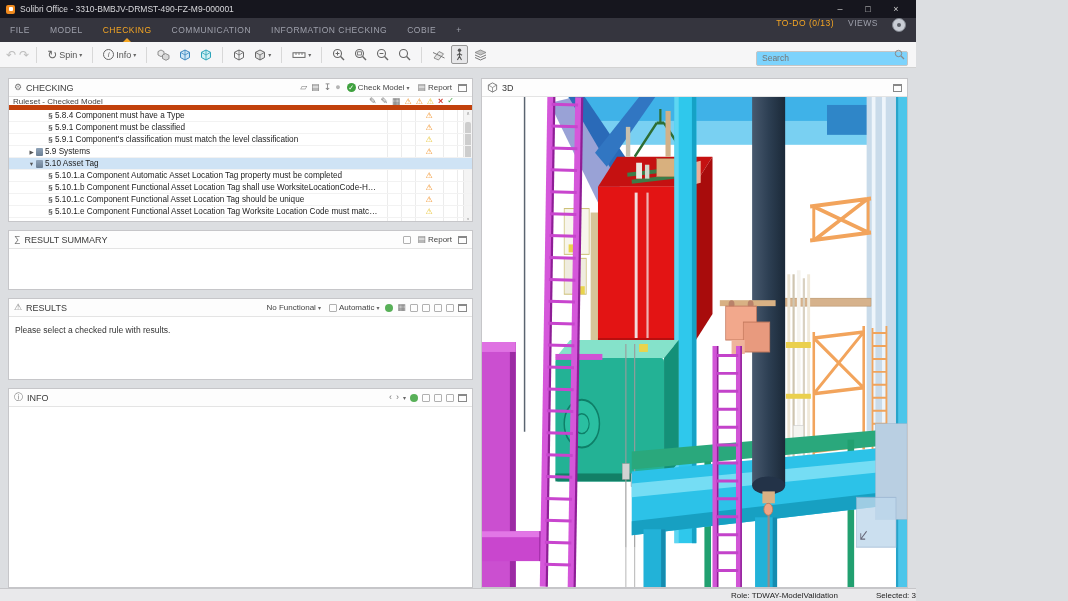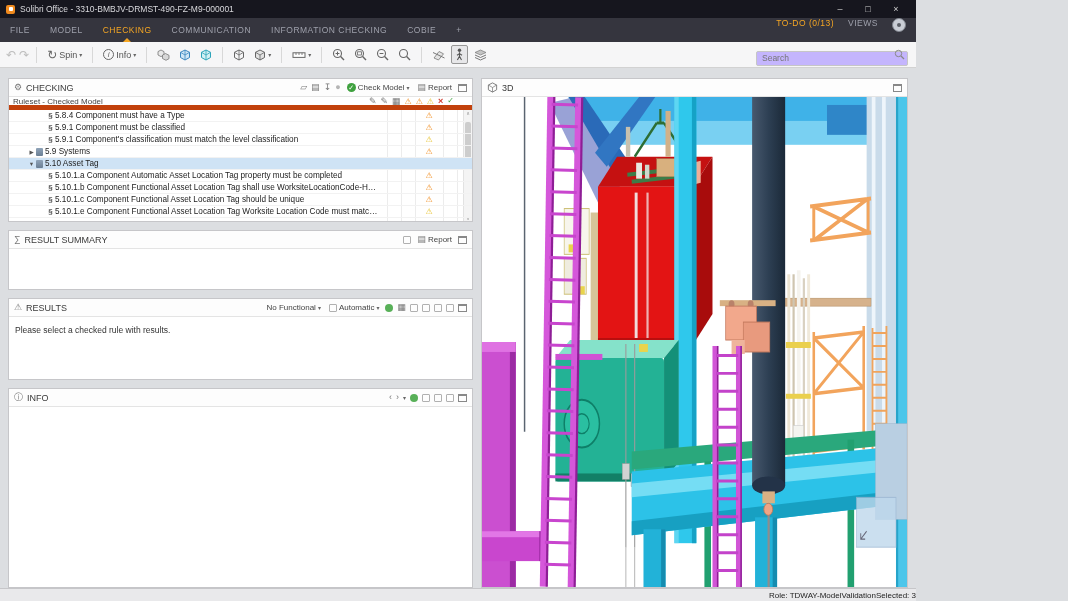--- a/index.html
+++ b/index.html
@@ -33,21 +33,21 @@
   .tb-sep{width:1px;height:16px;background:#d8d8d8;margin:0 4px;flex:none}
   .tb-btn{display:flex;align-items:center;gap:2px;color:#555;font-size:9px;padding:2px 3px;border-radius:2px;flex:none}
   .tb-glyph{font-size:12px;color:#666;line-height:1}
   .tb-glyph.dim{color:#bdbdbd}
   .caret{font-size:6px;color:#666}
   .info-ic{width:11px;height:11px;border:1px solid #666;border-radius:50%;font-size:8px;color:#666;
     display:inline-flex;align-items:center;justify-content:center;font-style:italic}
   .tb-btn.active-tool{border:1px solid #979797;background:#e7e7e9}
   .search-wrap{position:absolute;right:8px;top:5px}
   .search-wrap input{width:152px;height:15px;border:1px solid #c6c6c6;border-radius:2px;font-size:8.5px;
-    padding:0 16px 0 5px;color:#333;background:#c4b5fd;outline:none}
+    padding:0 16px 0 5px;color:#333;background:#7dd3fc;outline:none}
   .search-ic{position:absolute;right:3px;top:2px}
 
   
   .main{display:flex;height:520px;padding:10px 8px 0 8px;gap:8px}
   .left-col{width:465px;flex:none;display:flex;flex-direction:column;gap:8px}
   .right-col{flex:1;min-width:0}
   .panel{background:#fff;border:1px solid #c6c6c9}
   .phead{height:18px;display:flex;align-items:center;padding:0 5px;gap:4px;font-size:9px;color:#3a3a3a;
     border-bottom:1px solid #e4e4e4;background:#fdfdfd}
   .phead .right{margin-left:auto;display:flex;align-items:center;gap:4px}
@@ -90,21 +90,21 @@
   #results-panel .pbody{padding:8px 6px;font-size:8.5px;color:#333}
   #info-panel{height:200px}
 
   
   #view3d{height:510px;display:flex;flex-direction:column}
   .scene{flex:1;position:relative;background:#fff;overflow:hidden}
   .scene svg{position:absolute;inset:0;width:100%;height:100%}
 
   
   .statusbar{height:13px;background:#e9e9eb;border-top:1px solid #c6c6c9;display:flex;align-items:center;
-    justify-content:flex-end;font-size:8px;color:#222}
+    justify-content:flex-end;gap:38px;font-size:8px;color:#222}
 </style>
 </head>
 <body>
 
 <div id="app">
 
   <div class="titlebar">
     <span class="app-icon"></span>
     <span>Solibri Office - 3310-BMBJV-DRMST-490-FZ-M9-000001</span>
     <div class="win-controls">

